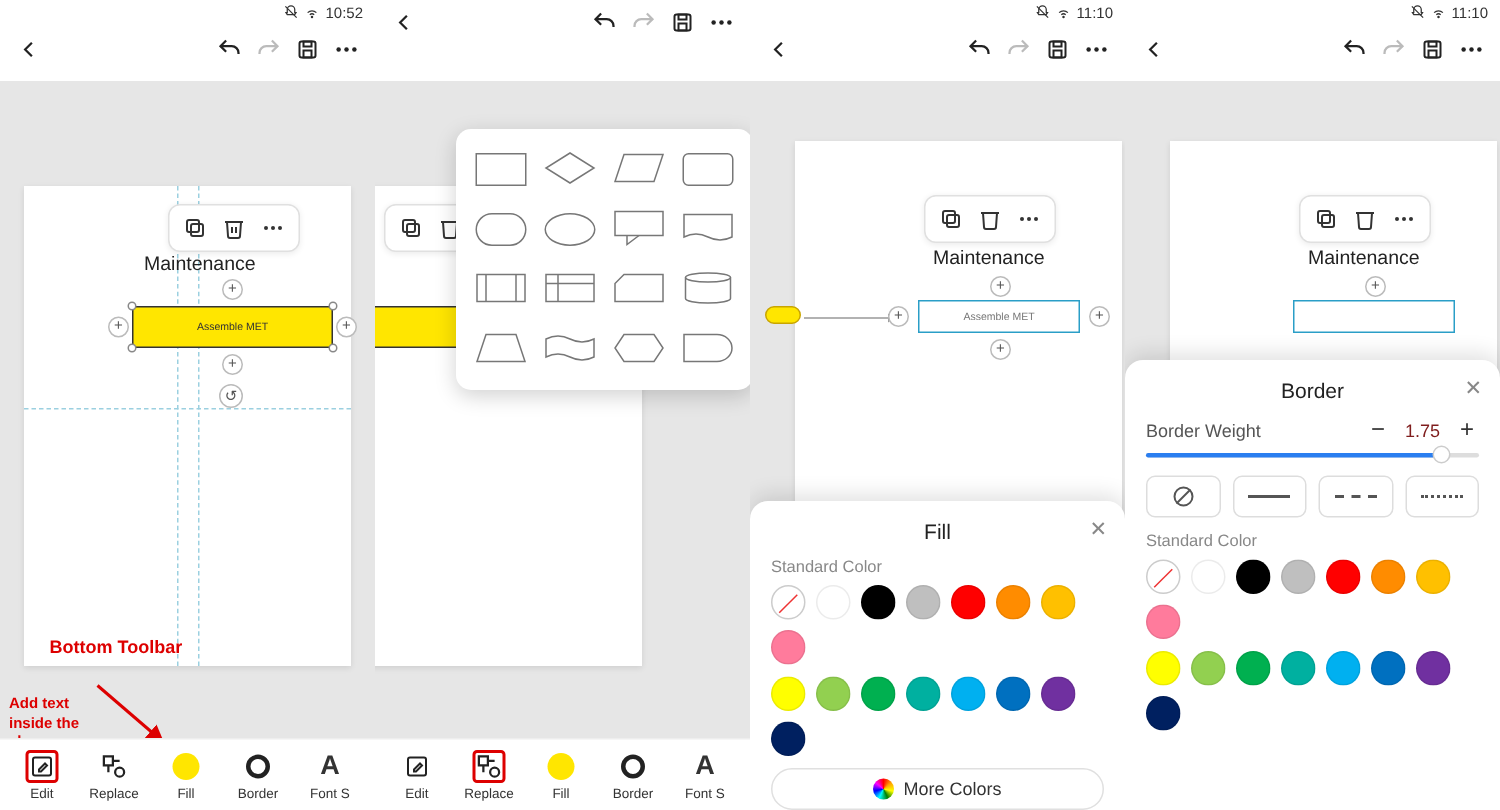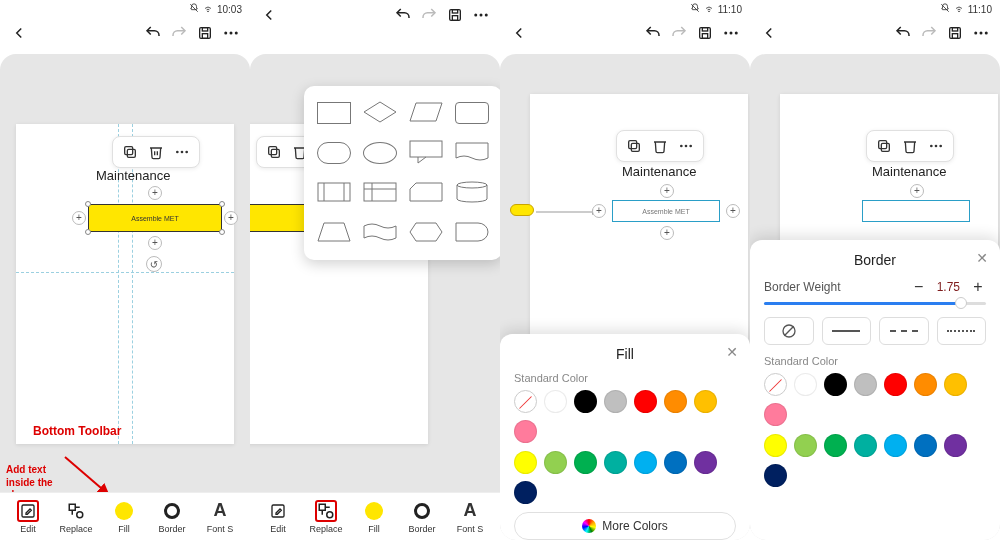--- a/index.html
+++ b/index.html
@@ -47,21 +47,20 @@
     color: #333;
   }
   .ico.dim { color: #bbb; }
   
   .canvas {
     position: absolute;
     top: 54px; left: 0; right: 0;
     bottom: 0;
     background: #E6E6E6;
     overflow: hidden;
-    border-radius: 16px;
   }
   .page {
     position: absolute;
     left: 16px; top: 70px;
     width: 218px; height: 320px;
     background: #fff;
     box-shadow: 0 1px 4px rgba(0,0,0,.1);
   }
   .dashv { position:absolute; top:0; bottom:0; border-left:1px dashed #9bd0e0; }
   .dashh { position:absolute; left:0; right:0; border-top:1px dashed #9bd0e0; }
@@ -219,21 +218,21 @@
           <line x1="3" y1="3" x2="21" y2="21"></line>
         </svg>
     </span>
     <span>
       <svg width="10" height="10" viewBox="0 0 24 24" fill="none" stroke="#333" stroke-width="2">
           <path d="M5 13a10 10 0 0114 0"></path>
           <path d="M8.5 16.5a5 5 0 017 0"></path>
           <circle cx="12" cy="20" r="1" fill="#333"></circle>
         </svg>
     </span>
-    <span>10:03</span>
+    <span>10:52</span>
   </div>
   <div class="topbar">
     <span class="ico">
         <svg width="18" height="18" viewBox="0 0 24 24" fill="none" stroke="#222" stroke-width="2">
           <polyline points="15 18 9 12 15 6"></polyline>
         </svg>
       </span>
     <span class="spacer"></span>
     <span class="ico">
         <svg width="18" height="18" viewBox="0 0 24 24" fill="none" stroke="#222" stroke-width="2">

